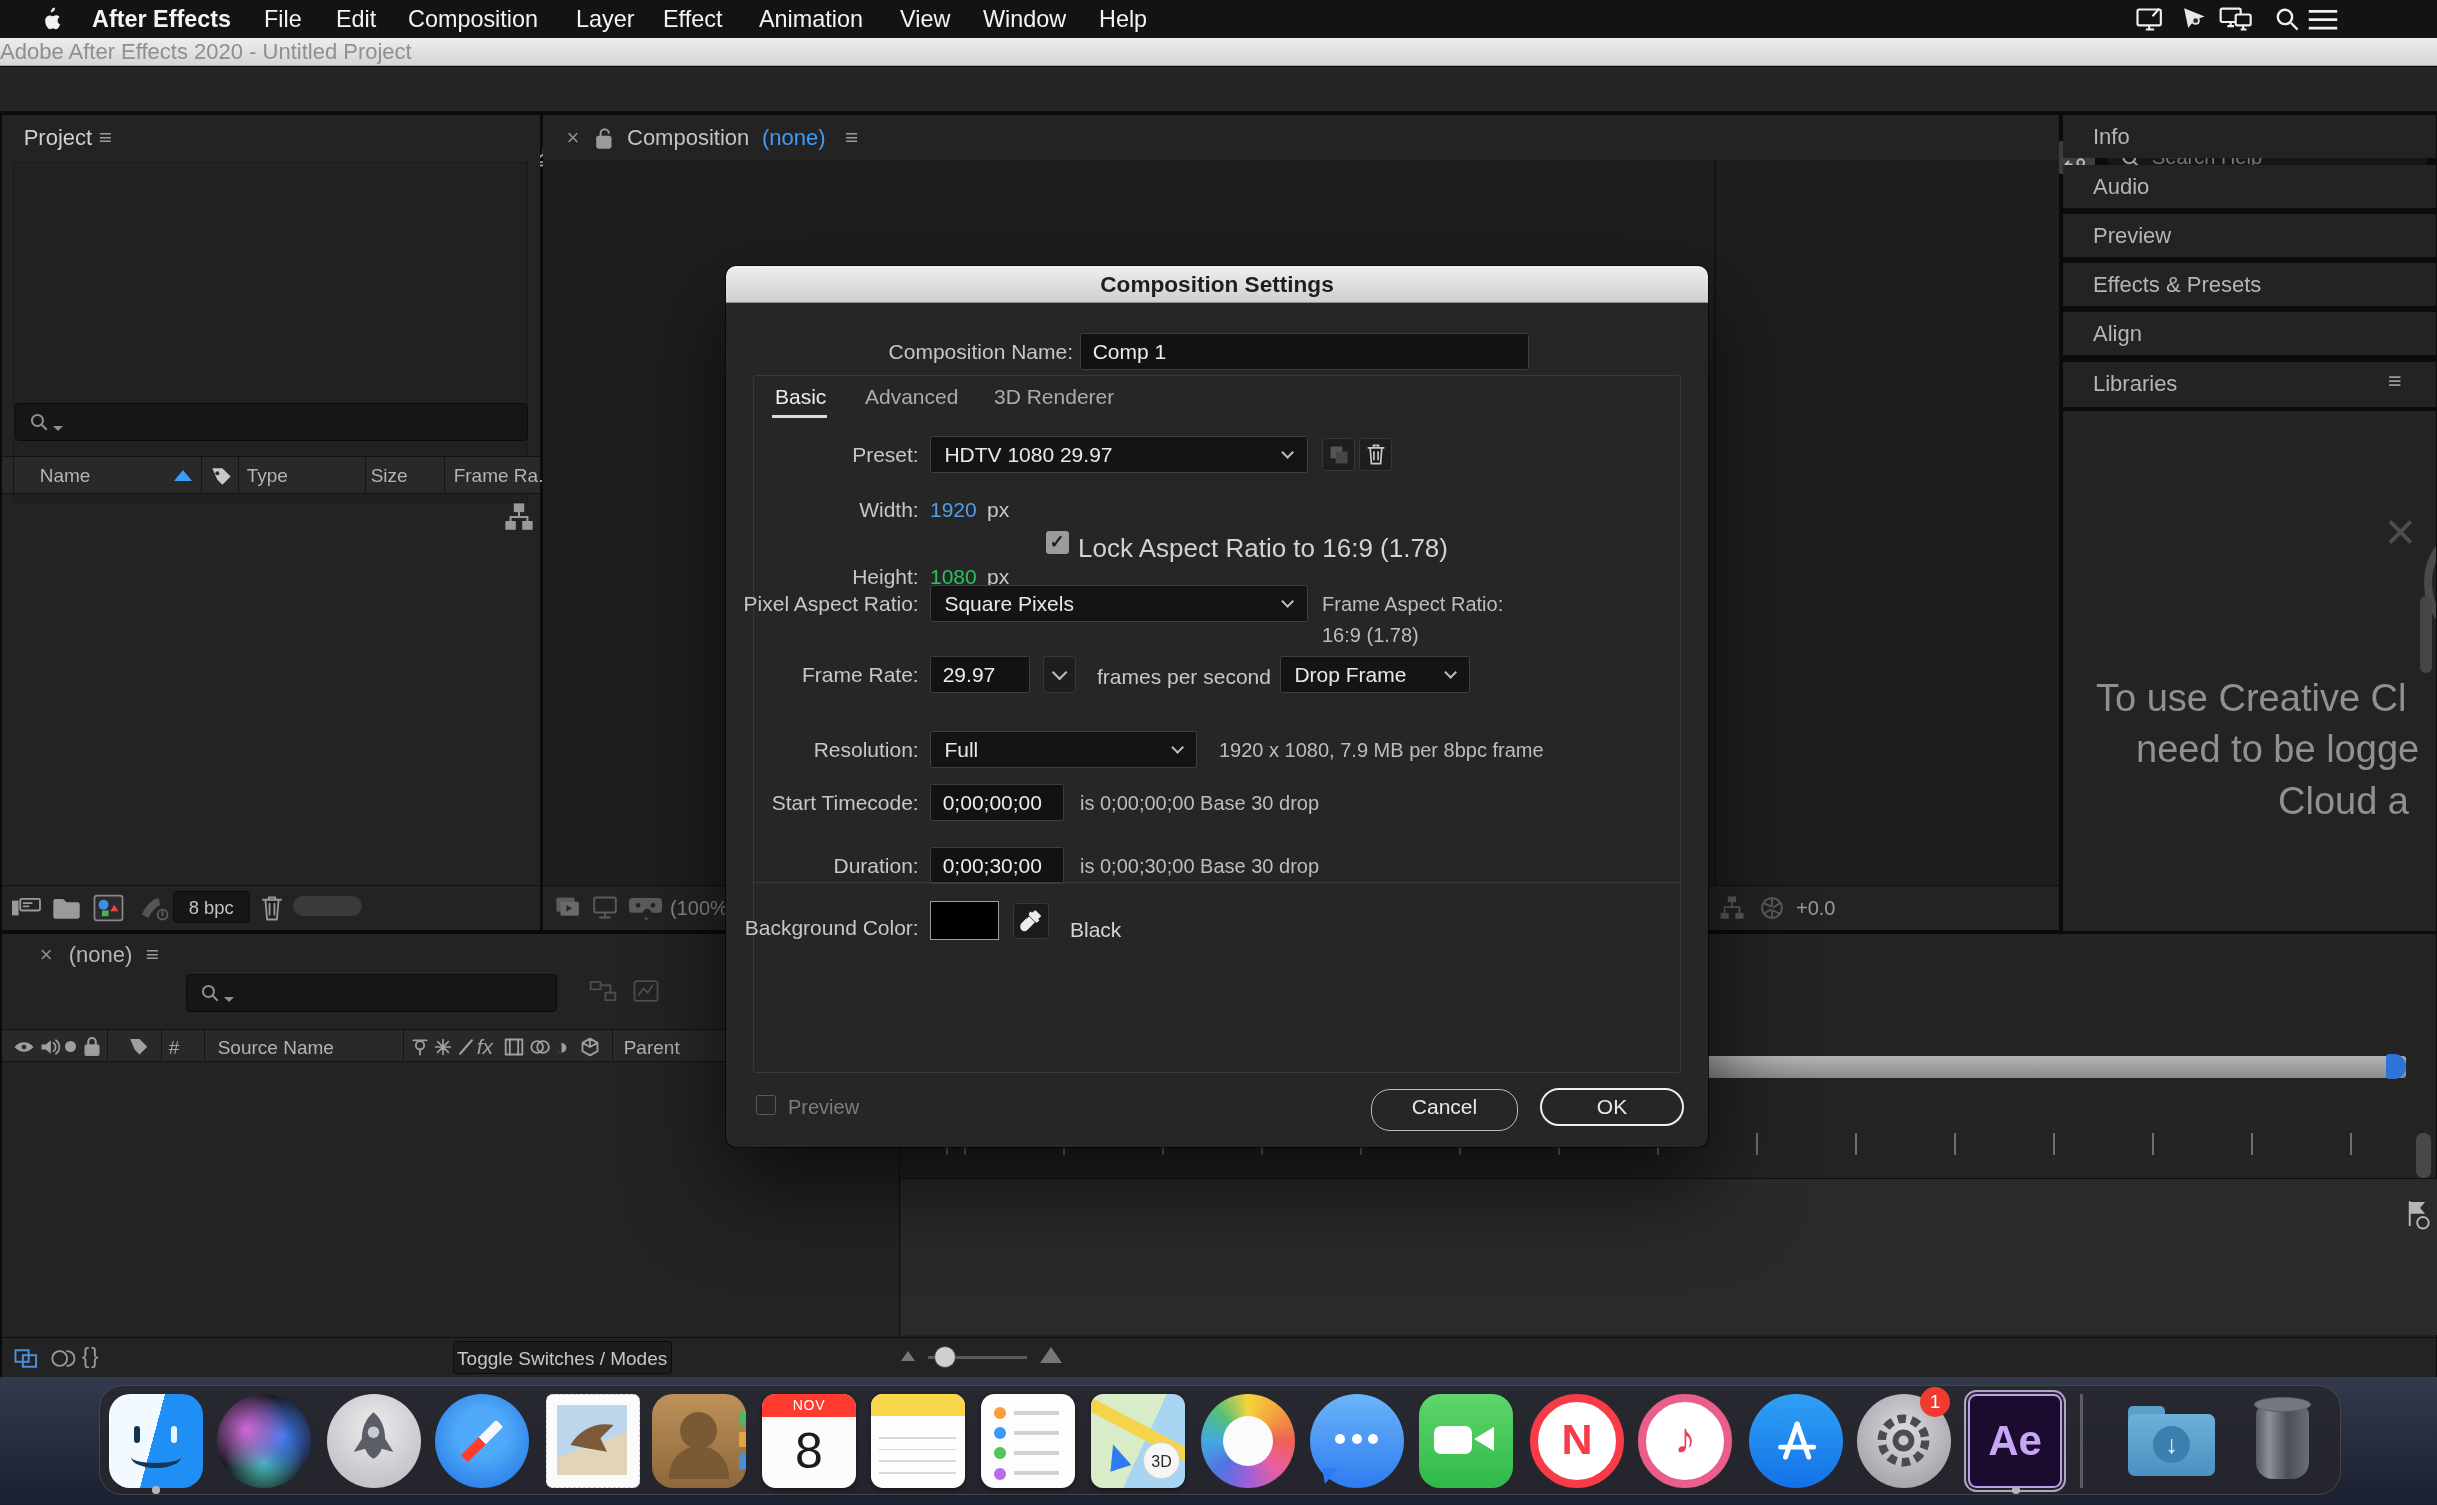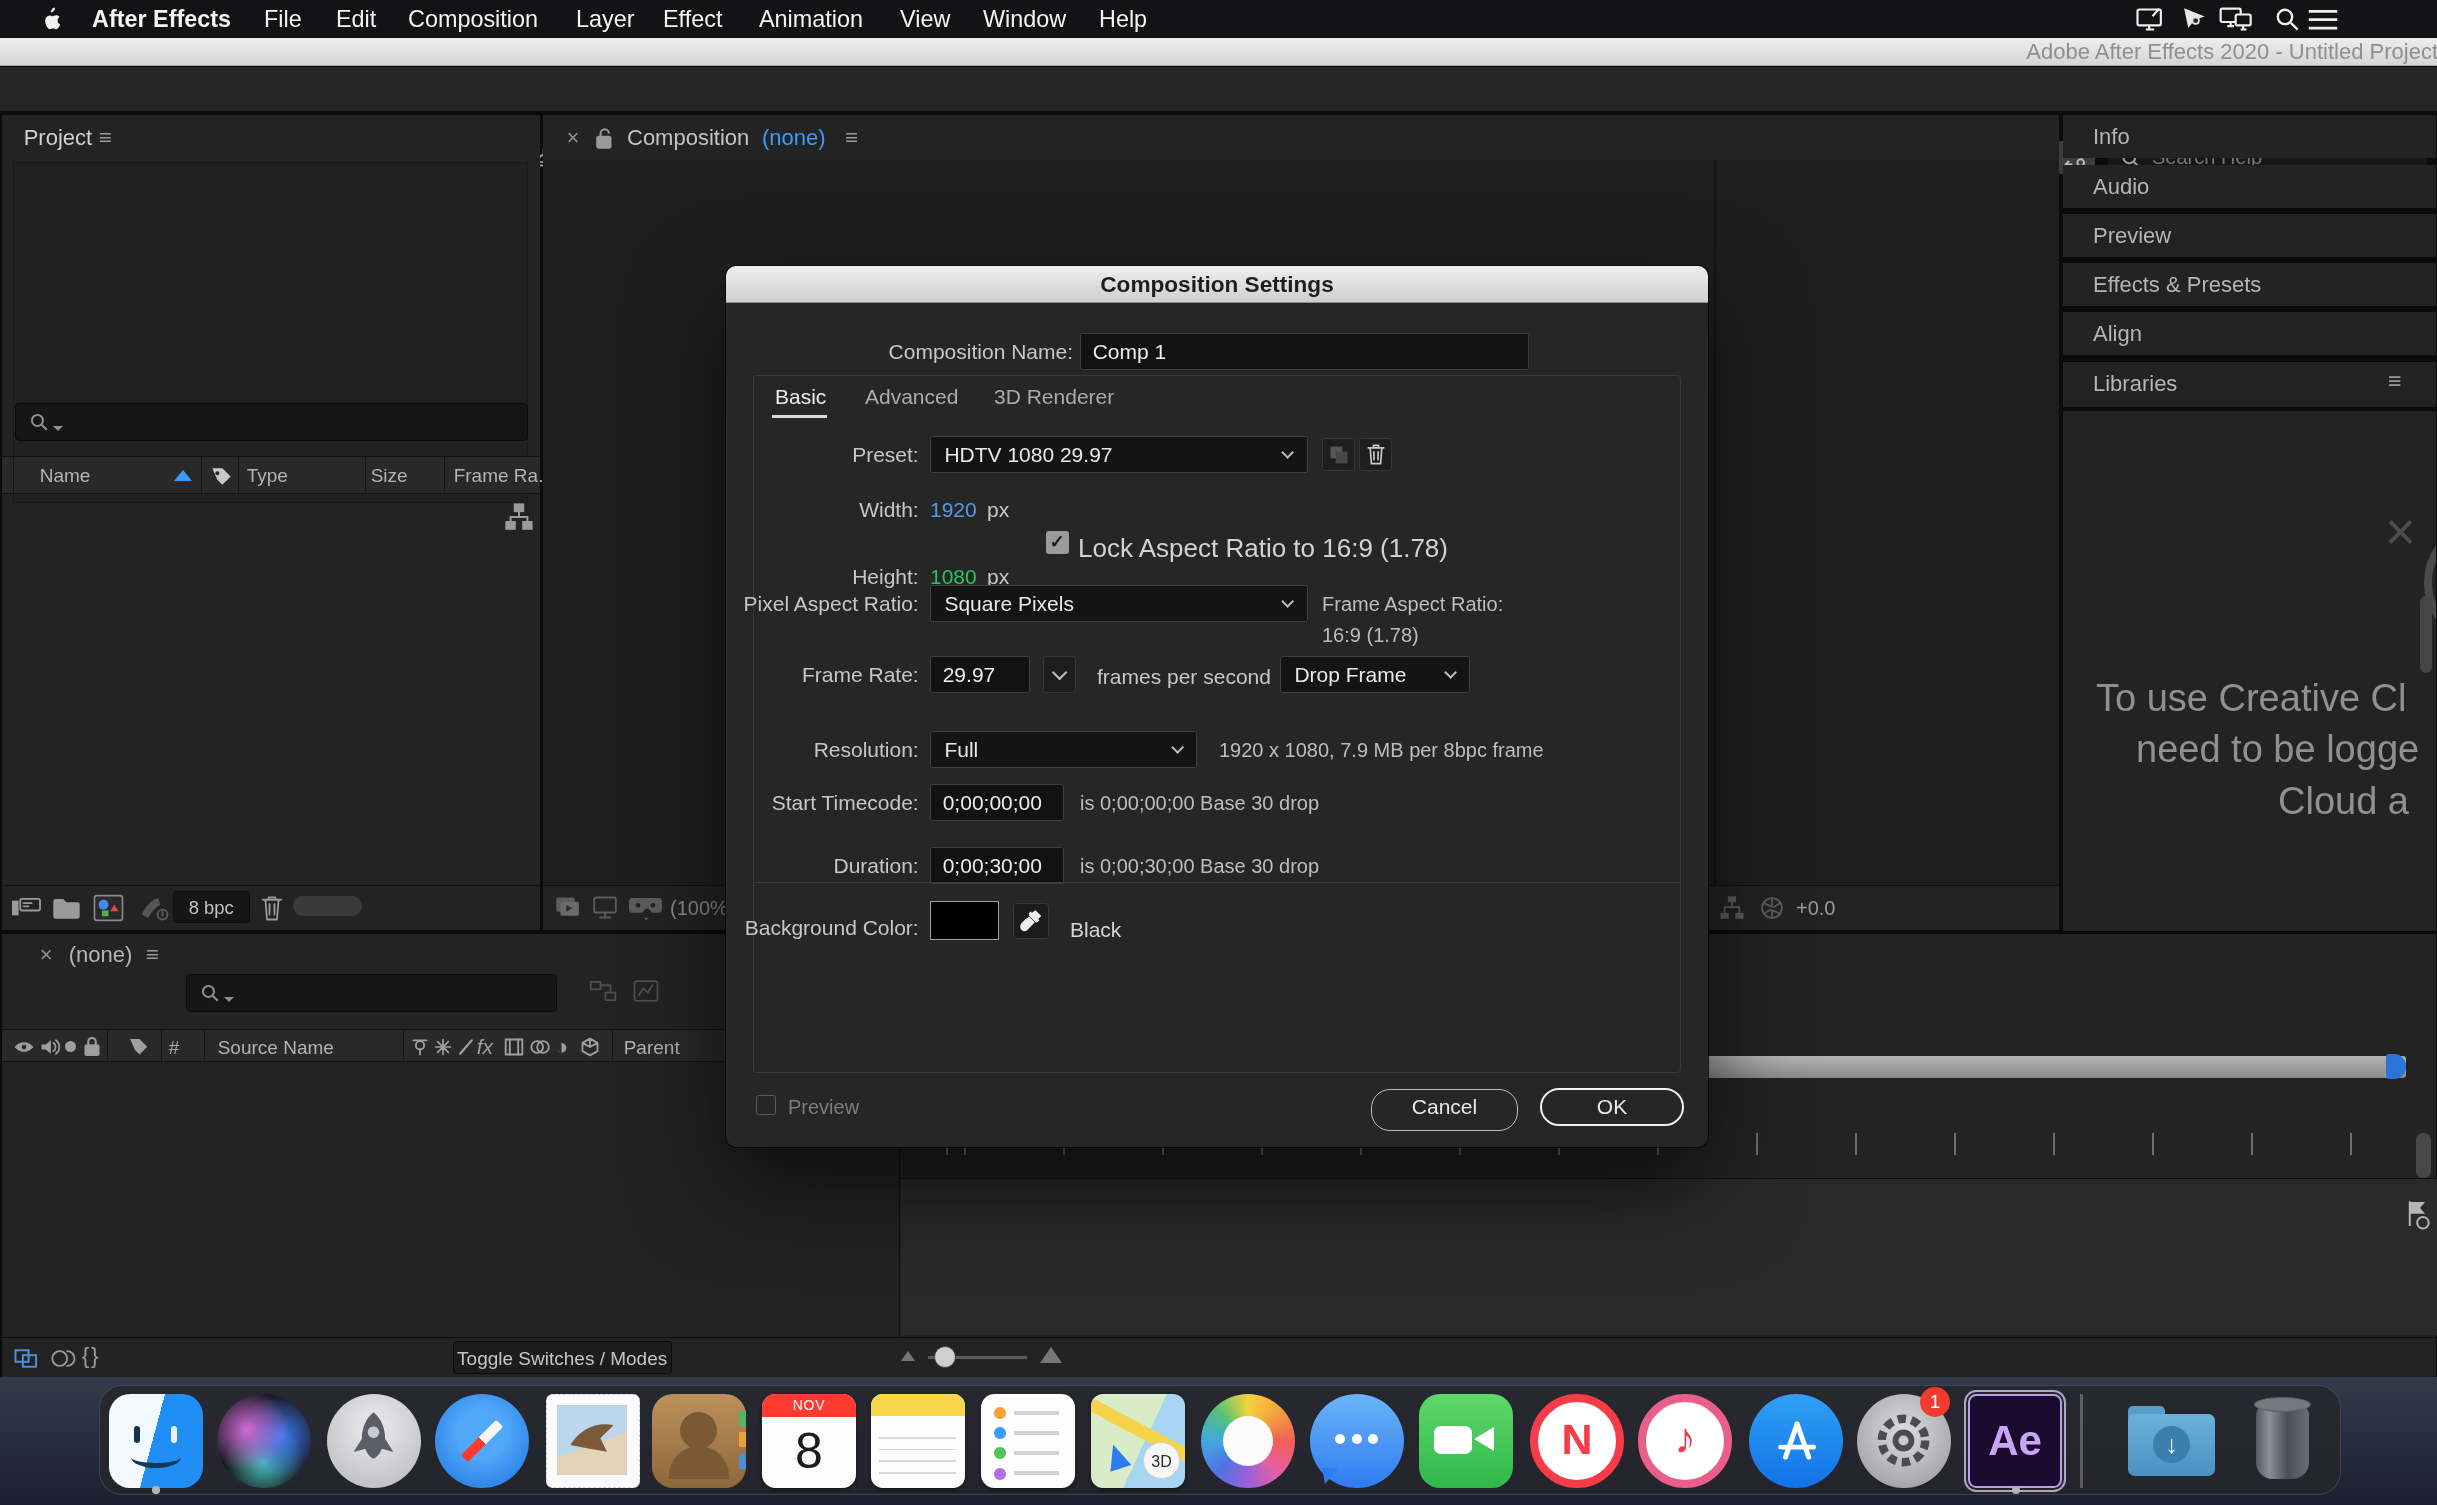--- a/index.html
+++ b/index.html
@@ -109,21 +109,21 @@
             <path d="M2 4 h34 M2 14 h34 M2 24 h34"></path>
           </g>
         </svg>
     </div>
   </div>
 
   <div id="titlebar" class="r">
     <div class="r tlight" style="left:23.4px"></div>
     <div class="r tlight" style="left:47px"></div>
     <div class="r tlight" style="left:70px"></div>
-    <div class="r tx" style="left:0;width:2438px;text-align:right;line-height:27.6px;font-size:22px;color:#8f8f8f">Adobe After Effects 2020 - Untitled Project</div>
+    <div class="r tx" style="left:0;width:2438px;text-align:left;line-height:27.6px;font-size:22px;color:#8f8f8f">Adobe After Effects 2020 - Untitled Project</div>
   </div>
 
   <div id="toolbar" class="r">
     <div class="r" style="left:8.4px;top:74px;width:5px;height:33px;background:repeating-linear-gradient(#555 0 2.5px,transparent 2.5px 5.8px)"></div>
     <div class="r tool" style="left:25px">
       <svg width="28" height="28" viewBox="0 0 34 34">
           <path d="M6 17 L17 7 L28 17 M9 15 v11 h16 v-11"></path>
         </svg>
       </div>
     <div class="r tool" style="left:80px">

